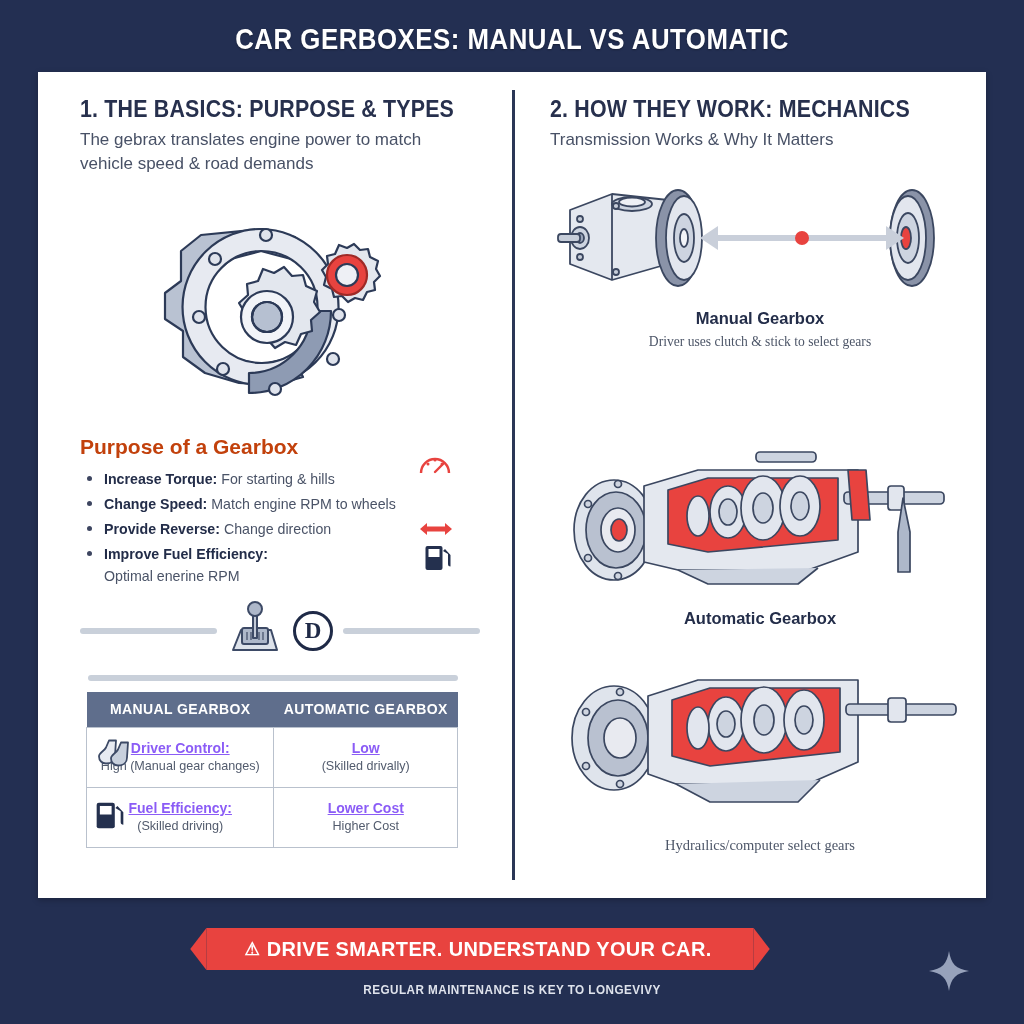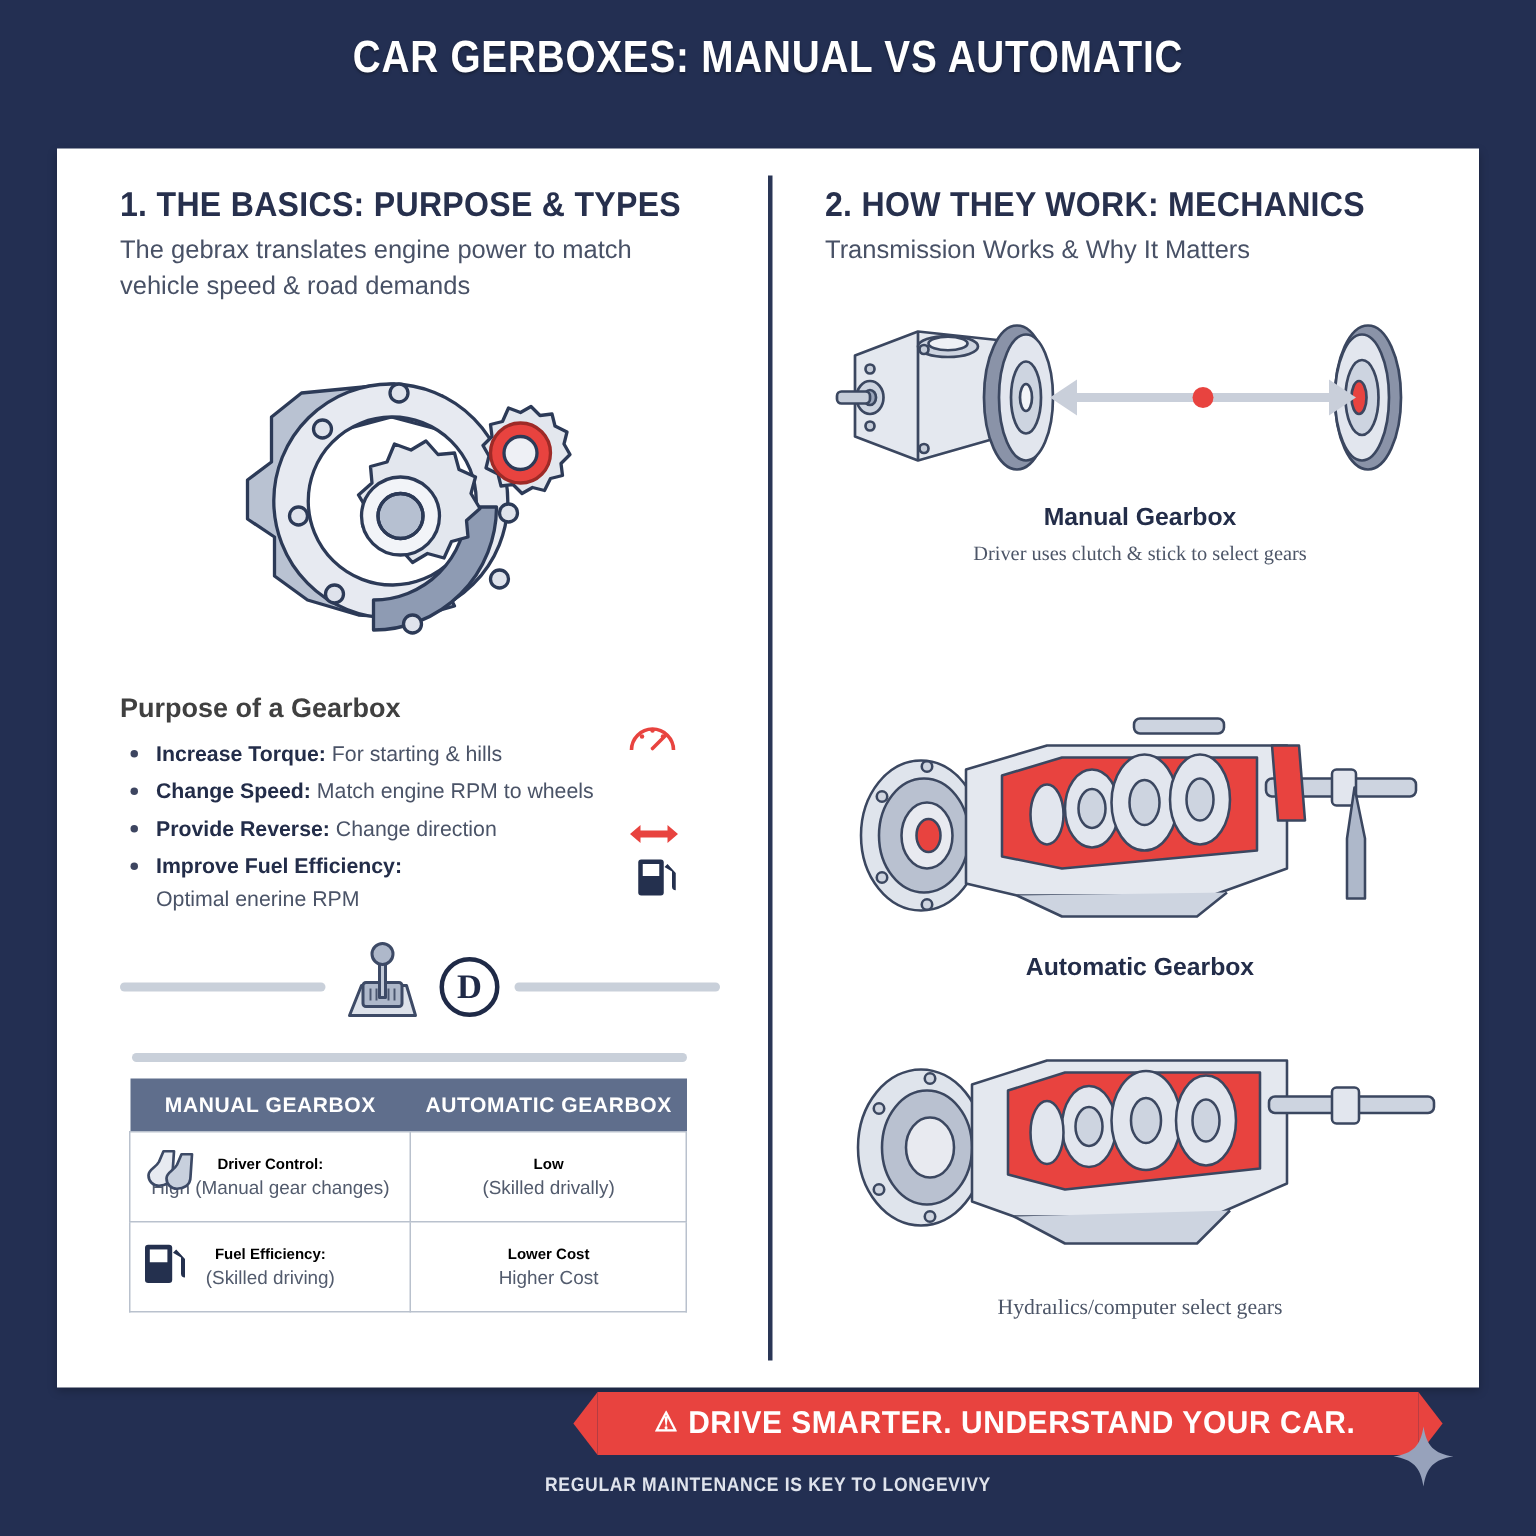--- a/index.html
+++ b/index.html
@@ -23,21 +23,21 @@
     font-size: 30px;
     font-weight: bold;
     letter-spacing: 0.6px;
     transform: scaleX(0.86);
     text-shadow: 0 1px 2px rgba(0,0,0,.35);
   }
 
   
   .card {
     position: absolute;
-    left: 38px; top: 99px;
+    left: 38px; top: 72px;
     width: 948px; height: 826px;
     background: #ffffff;
     box-shadow: 0 2px 6px rgba(0,0,0,.25);
     padding-left: 19px;
   }
 
   .col-divider {
     position: absolute;
     left: 474px; top: 18px;
     width: 3px; height: 790px;
@@ -77,23 +77,23 @@
     width: 250px; height: 195px;
   }
 
   
   .purpose {
     position: absolute;
     left: 42px; top: 363px;
     width: 400px;
   }
   .purpose-title {
-    font-size: 18px;
-    font-weight: bold;
-    color: #404040;
+    font-size: 21px;
+    font-weight: bold;
+    color: #c2410c;
     margin-bottom: 9px;
   }
   .blist { list-style: none; }
   .blist li {
     position: relative;
     padding-left: 24px;
     font-size: 14.2px;
     line-height: 1.55;
     color: #4a5367;
     margin-bottom: 3px;
@@ -160,21 +160,21 @@
   .ctable td {
     border: 1px solid #b9c1cd;
     height: 60px;
     padding: 6px 8px;
     text-align: center;
     vertical-align: middle;
     color: #525b6d;
     line-height: 1.35;
     position: relative;
   }
-  .ctable td b { color: #000000; font-weight: bold; font-size: 10px; }
+  .ctable td b { color: #8b5cf6; font-weight: bold; font-size: 14px; text-decoration: underline; }
   .cell-icon { position: absolute; left: 8px; top: 50%; transform: translateY(-50%); }
 
   
   .art-box { position: absolute; }
 
   .art-cap {
     position: absolute;
     text-align: center;
     width: 420px;
   }
@@ -190,21 +190,21 @@
     margin-top: 4px;
     line-height: 1.35;
     font-family: Liberation Serif, serif;
   }
 
   
   .ribbon-wrap {
     position: absolute;
     left: 0; top: 928px;
     width: 960px;
-    text-align: right;
+    text-align: center;
   }
   .ribbon {
     display: inline-block;
     position: relative;
     background: #e8433f;
     color: #ffffff;
     font-family: "Liberation Sans Narrow", "Liberation Sans", sans-serif;
     font-size: 21px;
     font-weight: bold;
     letter-spacing: .4px;

